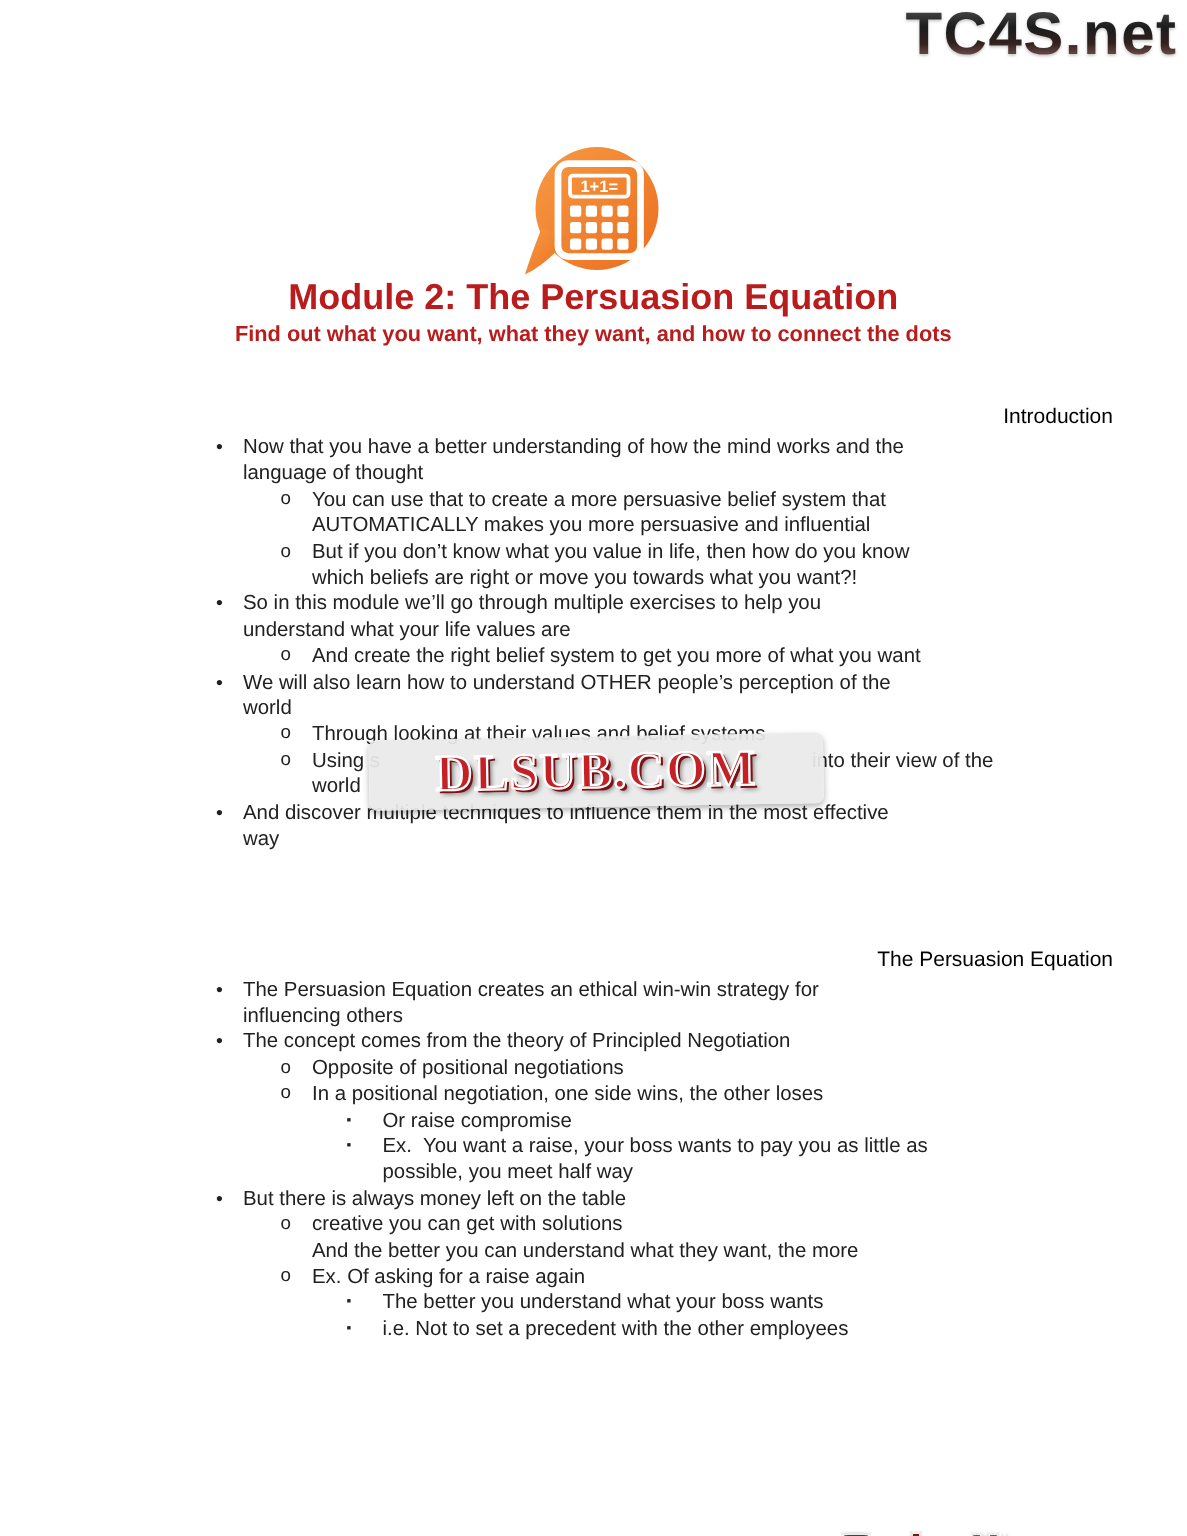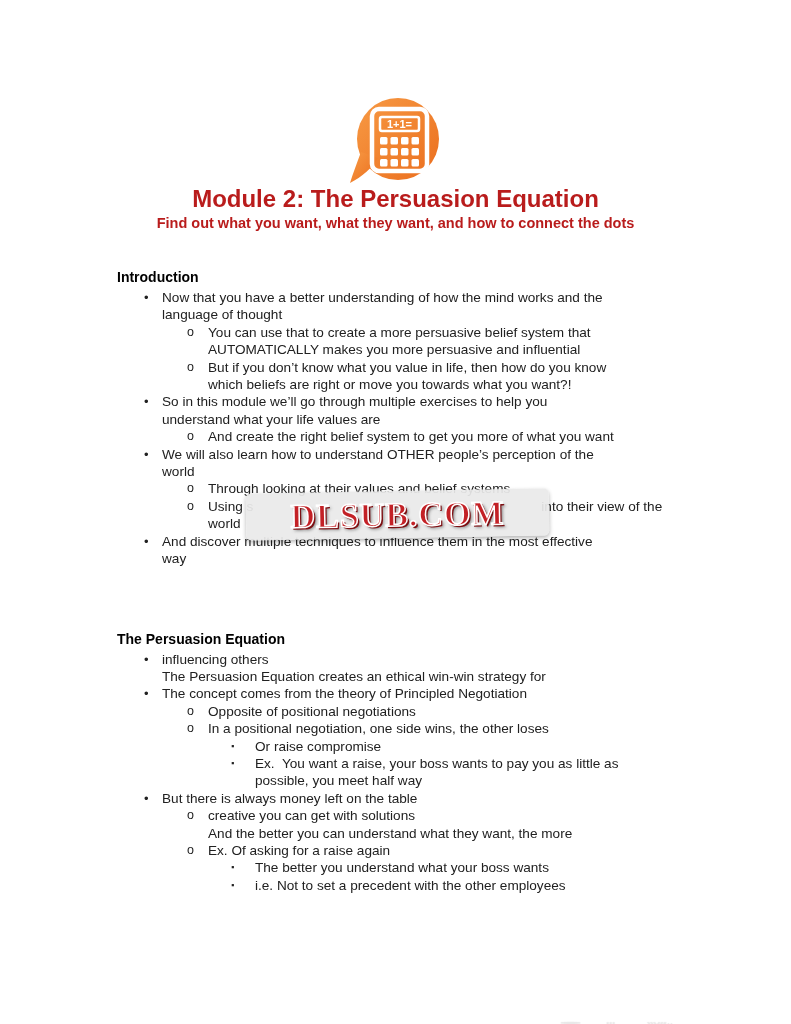--- a/index.html
+++ b/index.html
@@ -16,21 +16,21 @@
   .bubble-icon{position:absolute;left:348px;top:96px;width:96px;height:106px;}
 
   
   .doc-header{position:absolute;top:186px;left:0;width:100%;text-align:center;color:#b91c1c;}
   .doc-title{font-size:24px;font-weight:bold;line-height:26px;}
   .doc-subtitle{font-size:14.5px;font-weight:bold;line-height:17px;margin-top:3px;}
 
   
   .content{position:absolute;left:117px;top:268px;width:625px;font-size:13.6px;}
   .section + .section{margin-top:62px;}
-  .section-heading{font-weight:bold;font-size:14px;line-height:18px;margin-bottom:3px;color:#000;}
+  .section-heading{font-weight:normal;font-size:14px;line-height:18px;margin-bottom:3px;color:#000;text-align:right;}
   .li{position:relative;line-height:17.4px;}
   .li .marker{position:absolute;top:0;line-height:17.4px;}
   .level1{padding-left:45px;}  .level1 .marker{left:27px;font-size:13px;}
   .level2{padding-left:91px;}  .level2 .marker{left:70px;font-size:12.5px;}
   .level3{padding-left:138px;} .level3 .marker{left:114px;font-size:9px;}
   .line{white-space:pre;}
   .covered-gap{display:inline-block;width:288px;}
 
   
   .dlsub{position:absolute;left:246px;top:491px;width:303px;height:47px;
@@ -47,20 +47,21 @@
            -1px -1px 0 #6e1f1b, 1px -1px 0 #6e1f1b, -1px 1px 0 #6e1f1b, 1px 1px 0 #6e1f1b,
            -3px -3px 1px #e9e9e9, 3px -3px 1px #e9e9e9, -3px 3px 1px #e9e9e9, 3px 3px 1px #e9e9e9,
            0 -3px 1px #e9e9e9, 0 3px 1px #e9e9e9, -3px 0 1px #e9e9e9, 3px 0 1px #e9e9e9,
            4px 5px 5px rgba(0,0,0,0.40);}
 </style>
 </head>
 <body>
 
 <div class="page">
 
+  <div class="tc4s">TC4S.net</div>
 
   <div class="bubble-icon">
     <svg width="96" height="106" viewBox="0 0 96 106">
       <defs>
         <linearGradient id="og" x1="0" y1="0" x2="1" y2="1">
           <stop offset="0" stop-color="#F79A44"></stop>
           <stop offset="1" stop-color="#EB6E1E"></stop>
         </linearGradient>
       </defs>
       <circle cx="50" cy="43" r="41" fill="url(#og)"></circle>
@@ -134,22 +135,22 @@
         <div class="li level1">
           <span class="marker">•</span>
           <div class="line">And discover multiple techniques to influence them in the most effective</div>
           <div class="line">way</div>
         </div>
       </div>
       <div class="section">
         <div class="section-heading">The Persuasion Equation</div>
         <div class="li level1">
           <span class="marker">•</span>
+          <div class="line">The Persuasion Equation creates an ethical win-win strategy for</div>
           <div class="line">influencing others</div>
-          <div class="line">The Persuasion Equation creates an ethical win-win strategy for</div>
         </div>
         <div class="li level1">
           <span class="marker">•</span>
           <div class="line">The concept comes from the theory of Principled Negotiation</div>
         </div>
         <div class="li level2">
           <span class="marker">o</span>
           <div class="line">Opposite of positional negotiations</div>
         </div>
         <div class="li level2">

